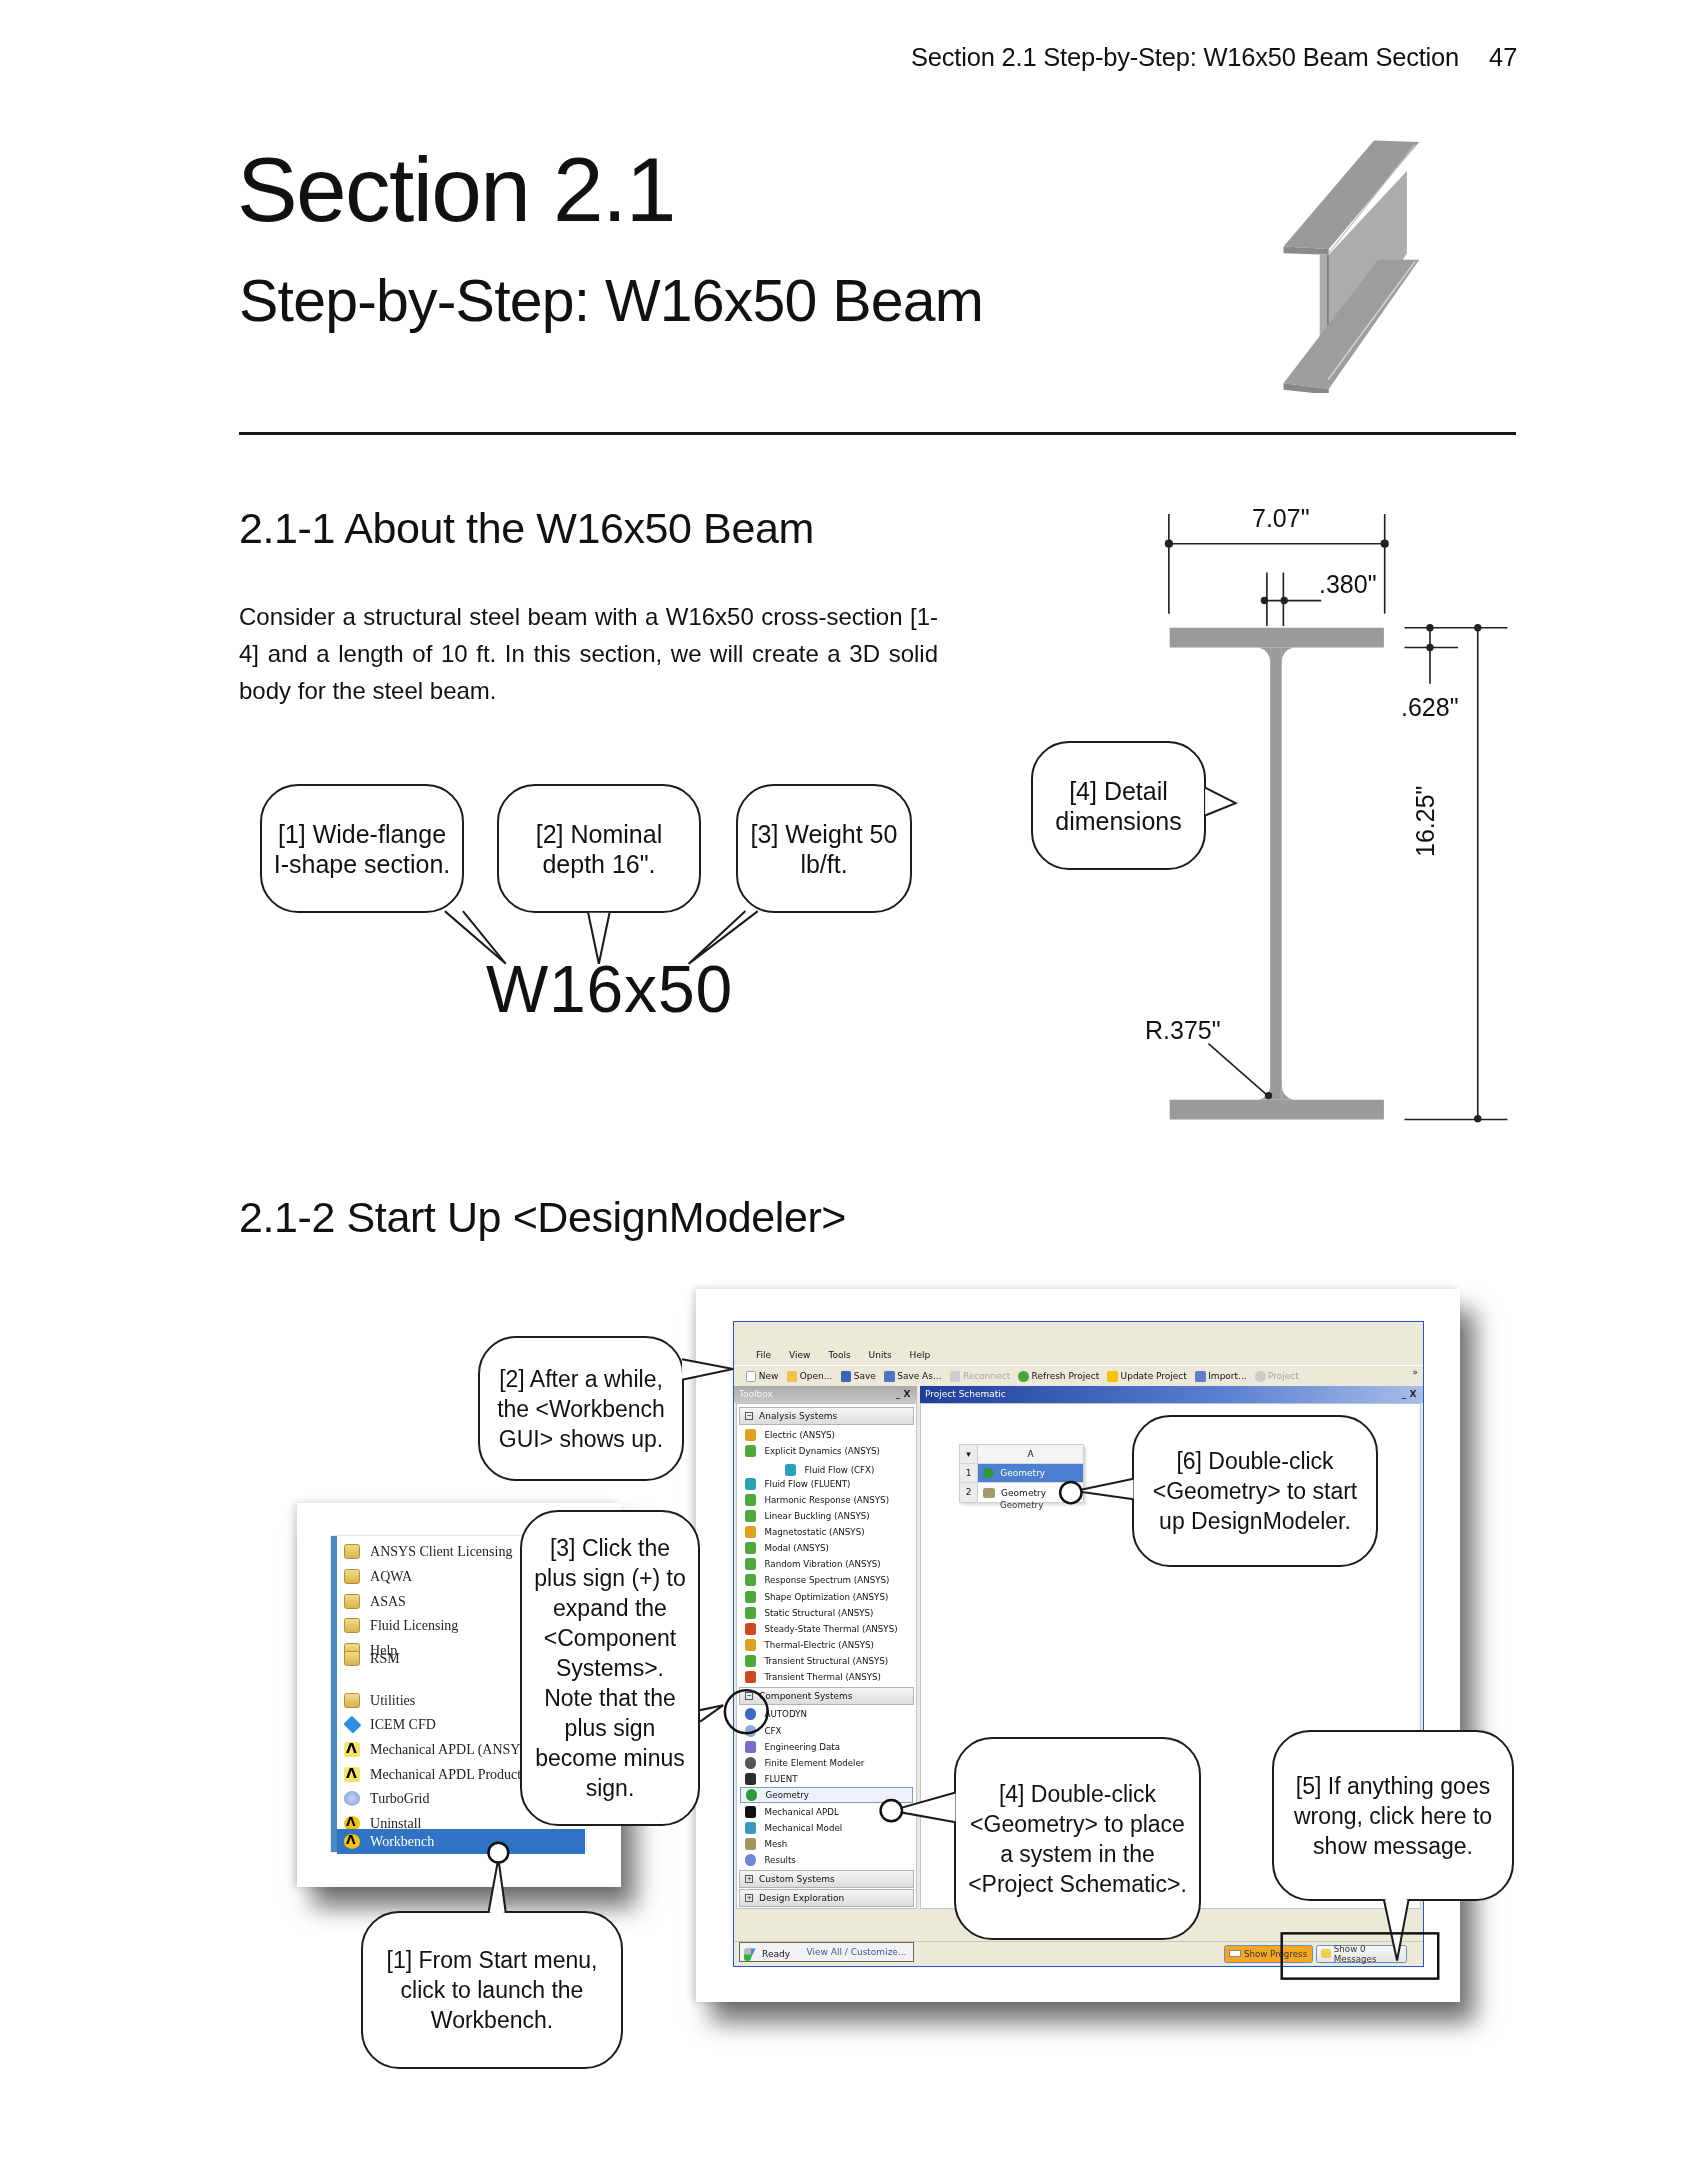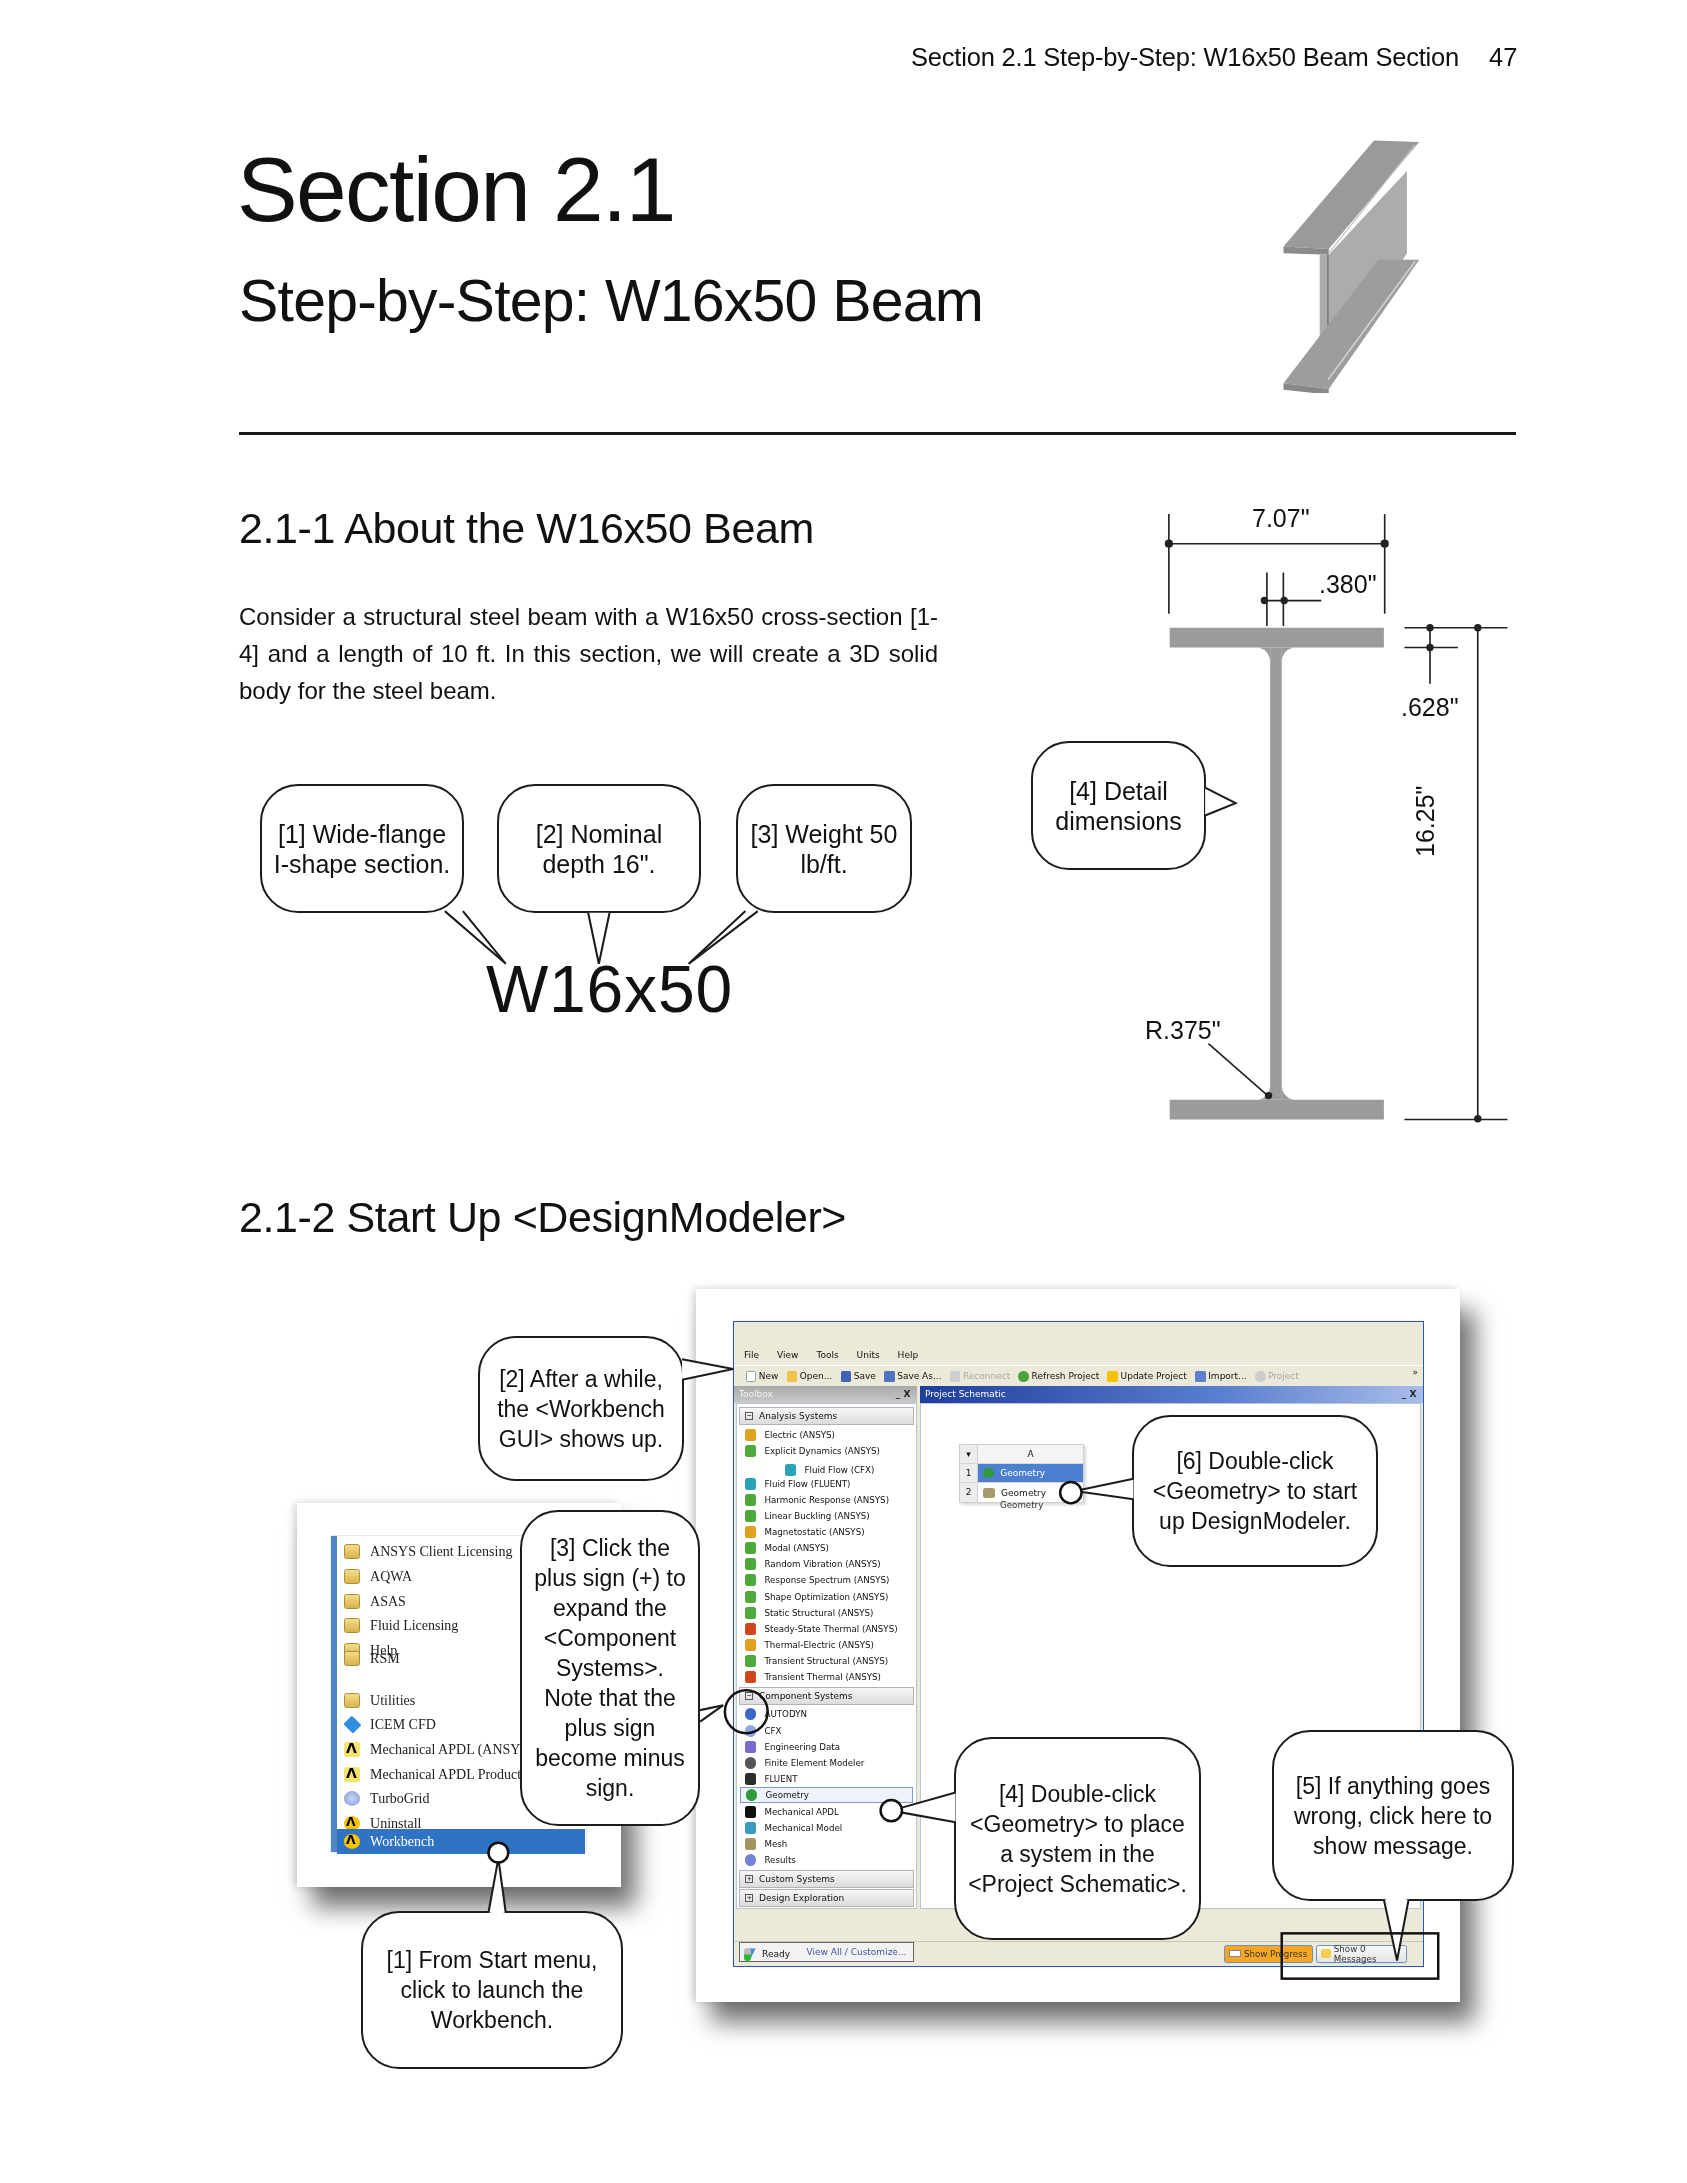--- a/index.html
+++ b/index.html
@@ -52,21 +52,21 @@
   .ico-ansys { background: #f6c400; border-radius: 50% !important; position: relative; }
   .ico-ansys::after { content: "Λ"; position: absolute; left: 2.5px; top: -1.6px; font-family: "DejaVu Sans", sans-serif; font-weight: bold; color: #000; font-size: 12.4px; }
 
   
   #wb { left: 733px; top: 1321px; width: 691px; height: 646px; background: #ece9d8; border: 1.6px solid #2457c7; font-family: "DejaVu Sans", sans-serif; font-size: 9px; color: #111; overflow: hidden; }
   #wb-title { position: absolute; left: 0; top: 0; right: 0; height: 23px; background: linear-gradient(#3a80e6, #1f58c9 60%, #1b4fb8); color: #fff; font-family: "DejaVu Serif", serif; font-weight: bold; font-size: 10.7px; display: flex; align-items: center; padding-left: 5px; }
   #wb-title .logo { width: 15px; height: 15px; border-radius: 50%; background: #f6c400; margin-right: 5px; position: relative; }
   #wb-title .logo::after { content: "Λ"; position: absolute; left: 2.5px; top: -0.8px; color: #000; font-size: 10.7px; font-family: "DejaVu Sans", sans-serif; }
   .win-btn { position: absolute; top: 2.5px; width: 18px; height: 17.3px; border: 0.8px solid #fff; border-radius: 2.5px; background: linear-gradient(#6fa0f4, #2a63d6); color: #fff; font-size: 10px; text-align: center; line-height: 15.7px; font-family: "DejaVu Sans", sans-serif; }
   #wb-close { background: linear-gradient(#f09a7c, #d5461e); }
-  #wb-menubar { position: absolute; left: 0; top: 23px; right: 0; height: 20px; display: flex; align-items: center; padding-left: 10px; gap: 18px; font-size: 9px; }
+  #wb-menubar { position: absolute; left: 0; top: 23px; right: 0; height: 20px; display: flex; align-items: center; padding-left: 22px; gap: 18px; font-size: 9px; }
   #wb-toolbar { position: absolute; left: 0; top: 43px; right: 0; height: 21.4px; display: flex; align-items: center; padding-left: 11.5px; gap: 8.2px; font-size: 9px; border-top: 0.8px solid #fff; }
   .tb { display: flex; align-items: center; white-space: nowrap; }
   .tb .ticon { width: 10.7px; height: 10.7px; margin-right: 2.5px; border-radius: 1.6px; }
   .tb.disabled { color: #a7a7a7; }
   #wb-more { position: absolute; right: 5px; top: 45px; font-size: 9px; }
 
   #toolbox-header { position: absolute; left: 0; top: 64px; width: 183px; height: 16.5px; background: linear-gradient(#a9a9a9, #c9c9c9); color: #f4f4f4; font-size: 9px; padding-left: 5px; line-height: 16.5px; }
   #toolbox-header .ctl { position: absolute; right: 6.6px; top: 0; color: #222; font-weight: bold; }
   #schem-header { position: absolute; left: 186px; top: 64px; right: 0; height: 16.5px; background: linear-gradient(90deg, #1f3e9b, #5a7fd0 60%, #a8bde8); color: #fff; font-size: 9px; padding-left: 5px; line-height: 16.5px; }
   #schem-header .ctl { position: absolute; right: 6.6px; top: 0; color: #222; font-weight: bold; }

